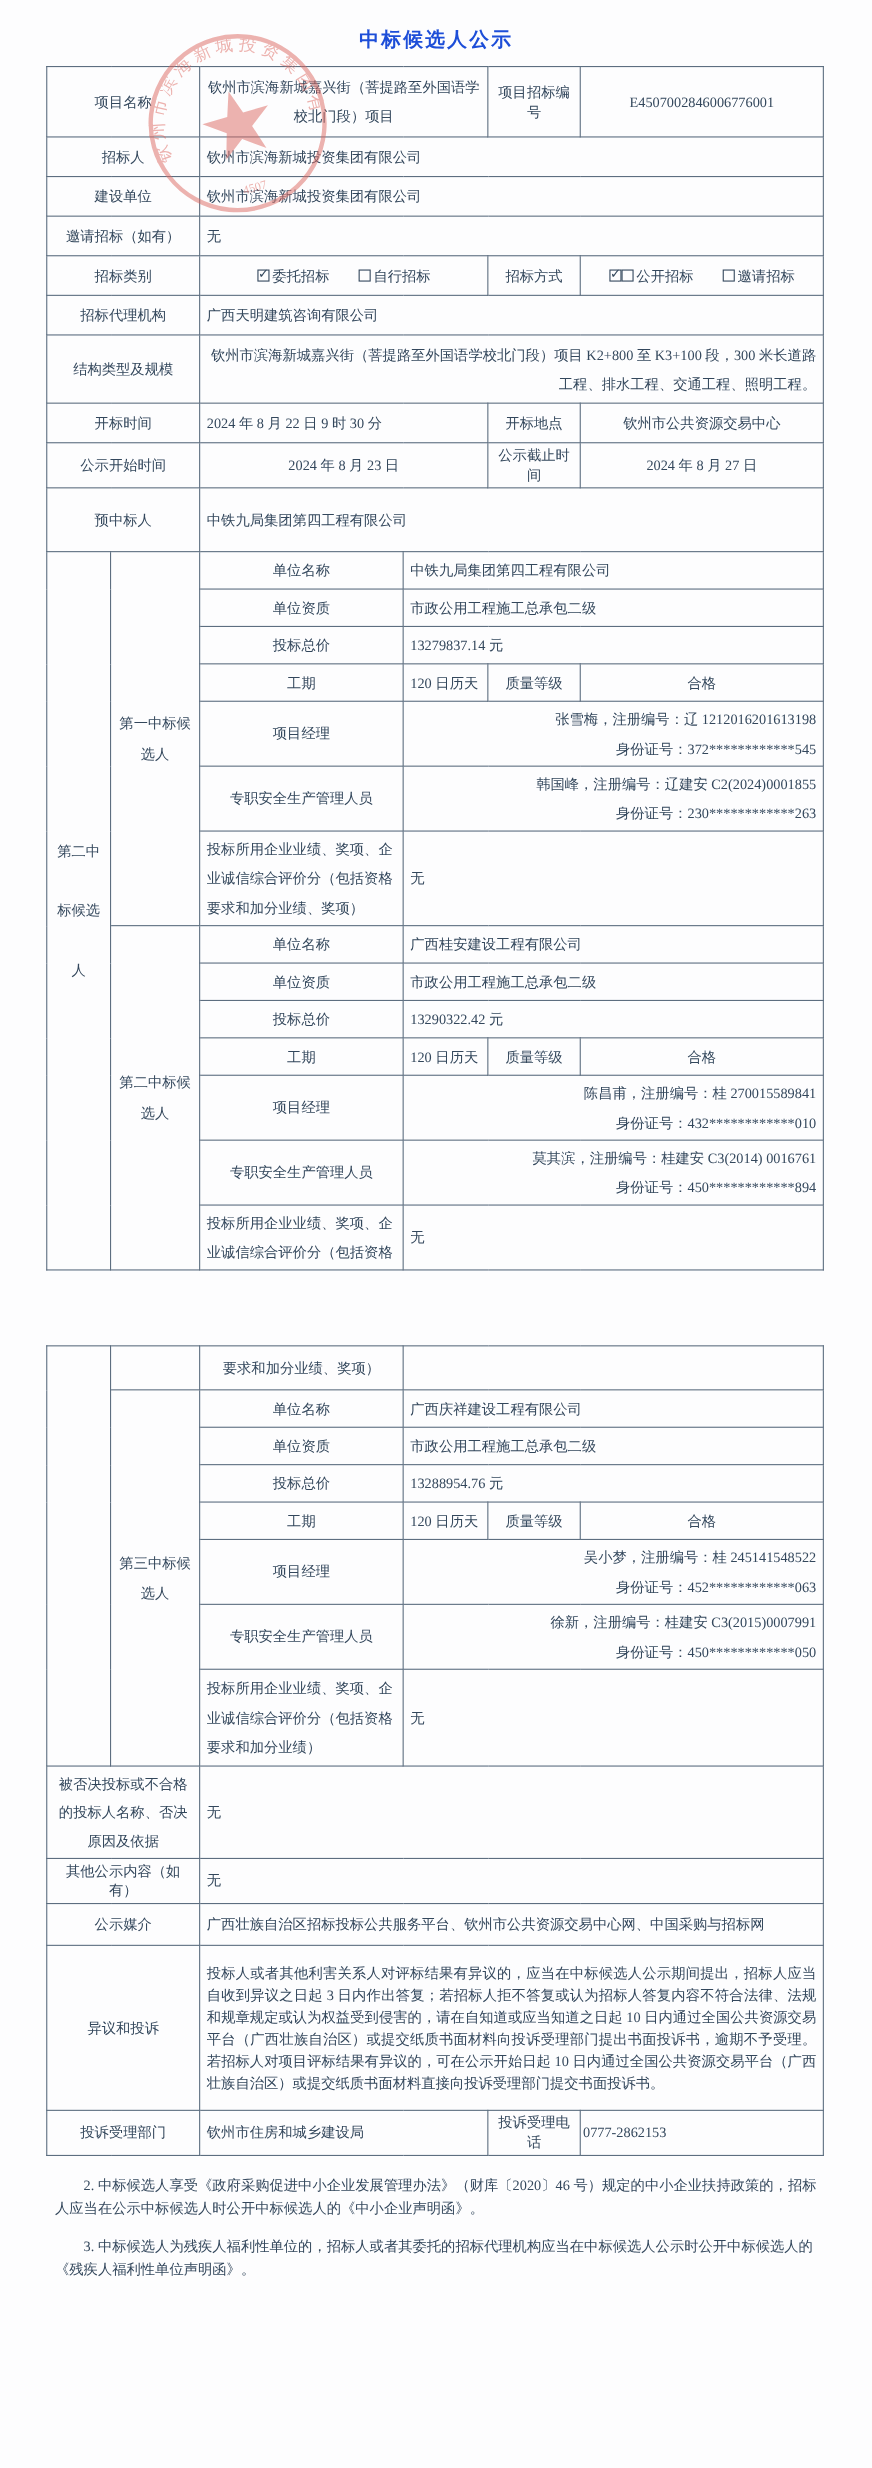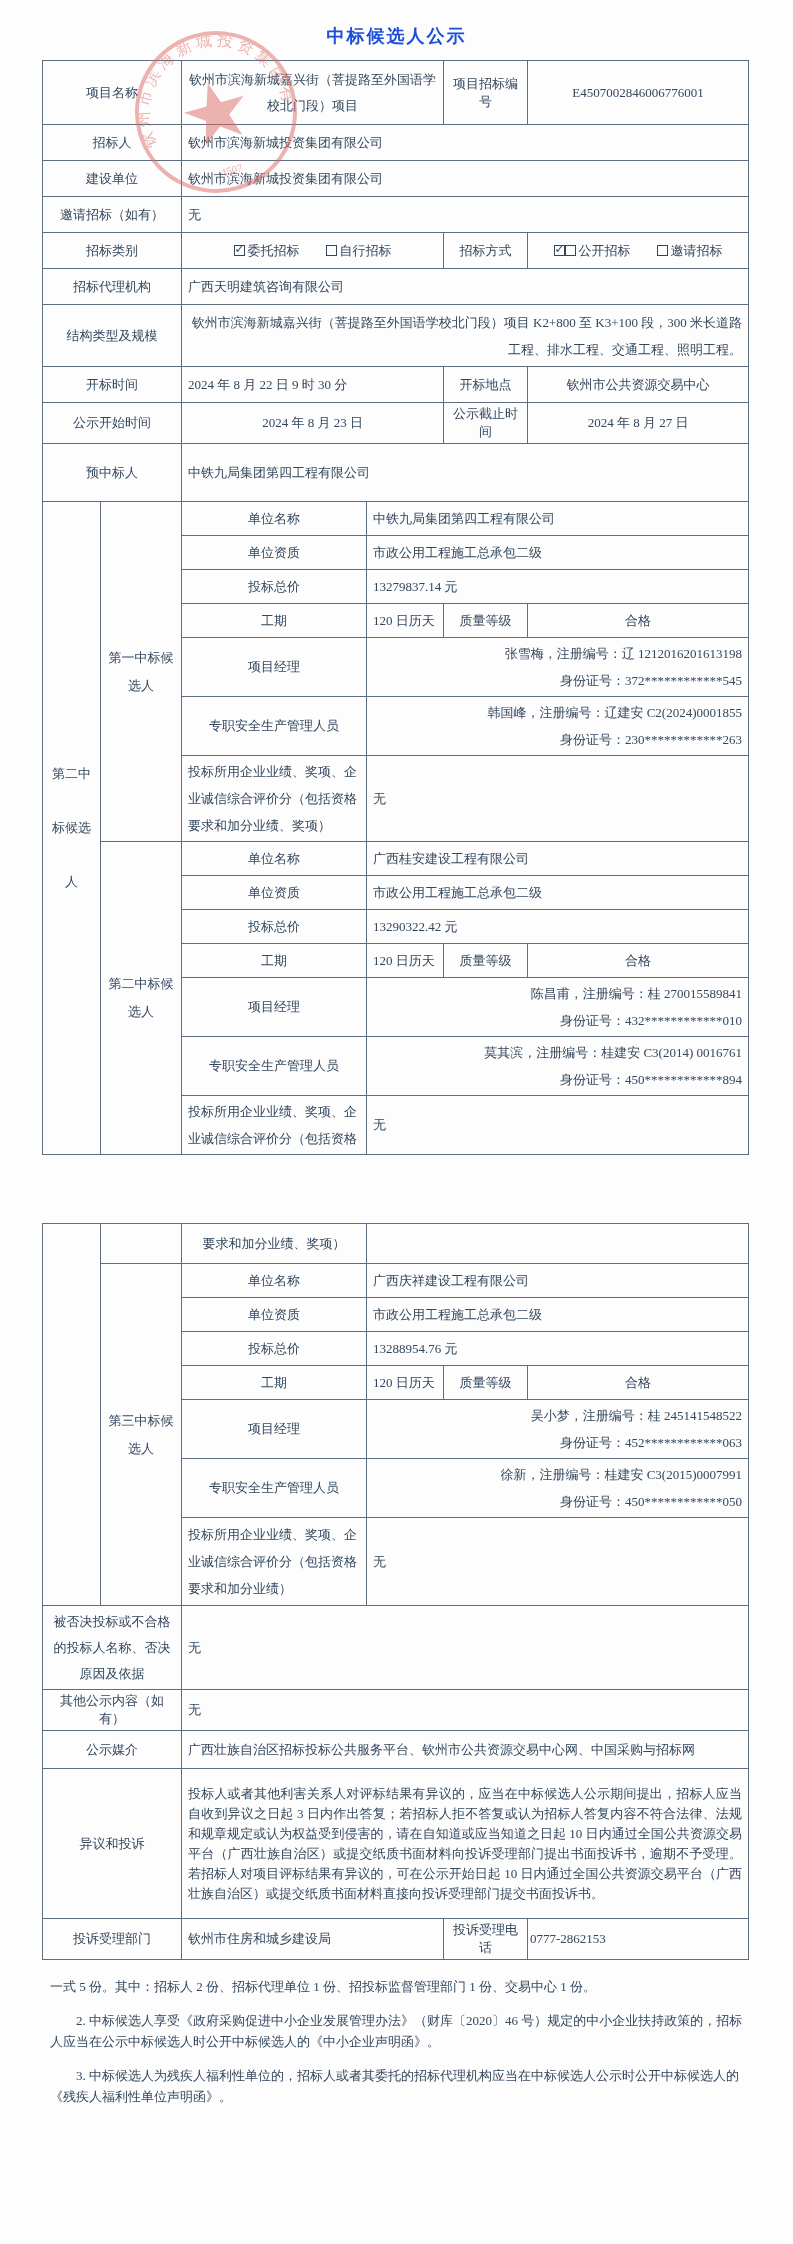--- a/index.html
+++ b/index.html
@@ -333,18 +333,17 @@
     <tr class="h40">
       <td colspan="2" class="lbl">投诉受理部门</td>
       <td colspan="2" class="val">钦州市住房和城乡建设局</td>
       <td class="mid">投诉受理电话</td>
       <td class="val" style="padding-left:2px">0777-2862153</td>
     </tr>
   </tbody>
     </table>
 
   <div class="footer">
-    <p>一式 5 份。其中：招标人 2 份、招标代理单位 1 份、招投标监督管理部门 1 份、交易中心 1 份。</p>
     <p class="ind">2. 中标候选人享受《政府采购促进中小企业发展管理办法》（财库〔2020〕46 号）规定的中小企业扶持政策的，招标人应当在公示中标候选人时公开中标候选人的《中小企业声明函》。</p>
     <p class="ind">3. 中标候选人为残疾人福利性单位的，招标人或者其委托的招标代理机构应当在中标候选人公示时公开中标候选人的《残疾人福利性单位声明函》。</p>
   </div>
 
 </div>
 
 </body></html>

